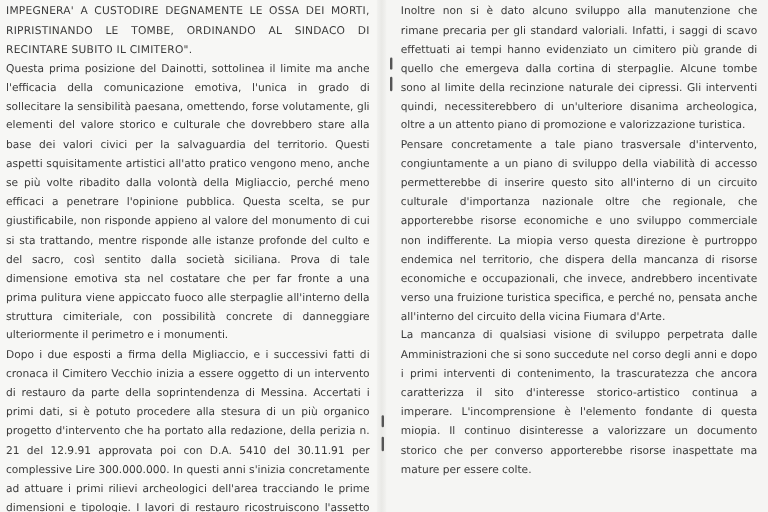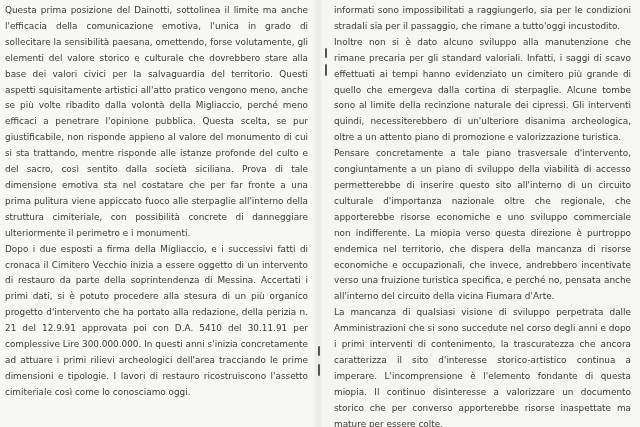--- a/index.html
+++ b/index.html
@@ -21,24 +21,24 @@
 <div class="page left"></div>
 <div class="page right"></div>
 <div class="gutter"></div>
 
 <div class="mark" style="left:325px;top:48px;height:10px;"></div>
 <div class="mark" style="left:325px;top:64px;height:12px;"></div>
 <div class="mark" style="left:318px;top:346px;height:10px;width:1.5px;"></div>
 <div class="mark" style="left:318px;top:364px;height:12px;width:1.5px;"></div>
 
 <div class="col col-left">
+  <p class="caps">IMPEGNERA' A CUSTODIRE DEGNAMENTE LE OSSA DEI MORTI, RIPRISTINANDO LE TOMBE, ORDINANDO AL SINDACO DI RECINTARE SUBITO IL CIMITERO".</p>
   <p>Questa prima posizione del Dainotti, sottolinea il limite ma anche l'efficacia della comunicazione emotiva, l'unica in grado di sollecitare la sensibilità paesana, omettendo, forse volutamente, gli elementi del valore storico e culturale che dovrebbero stare alla base dei valori civici per la salvaguardia del territorio. Questi aspetti squisitamente artistici all'atto pratico vengono meno, anche se più volte ribadito dalla volontà della Migliaccio, perché meno efficaci a penetrare l'opinione pubblica. Questa scelta, se pur giustificabile, non risponde appieno al valore del monumento di cui si sta trattando, mentre risponde alle istanze profonde del culto e del sacro, così sentito dalla società siciliana. Prova di tale dimensione emotiva sta nel costatare che per far fronte a una prima pulitura viene appiccato fuoco alle sterpaglie all'interno della struttura cimiteriale, con possibilità concrete di danneggiare ulteriormente il perimetro e i monumenti.</p>
   <p>Dopo i due esposti a firma della Migliaccio, e i successivi fatti di cronaca il Cimitero Vecchio inizia a essere oggetto di un intervento di restauro da parte della soprintendenza di Messina. Accertati i primi dati, si è potuto procedere alla stesura di un più organico progetto d'intervento che ha portato alla redazione, della perizia n. 21 del 12.9.91 approvata poi con D.A. 5410 del 30.11.91 per complessive Lire 300.000.000. In questi anni s'inizia concretamente ad attuare i primi rilievi archeologici dell'area tracciando le prime dimensioni e tipologie. I lavori di restauro ricostruiscono l'assetto cimiteriale così come lo conosciamo oggi.</p>
 
 </div>
 
 <div class="col col-right">
-  <p>informati sono impossibilitati a raggiungerlo, sia per le condizioni stradali sia per il passaggio, che rimane a tutto'oggi incustodito.</p>
   <p>Inoltre non si è dato alcuno sviluppo alla manutenzione che rimane precaria per gli standard valoriali. Infatti, i saggi di scavo effettuati ai tempi hanno evidenziato un cimitero più grande di quello che emergeva dalla cortina di sterpaglie. Alcune tombe sono al limite della recinzione naturale dei cipressi. Gli interventi quindi, necessiterebbero di un'ulteriore disanima archeologica, oltre a un attento piano di promozione e valorizzazione turistica.</p>
   <p>Pensare concretamente a tale piano trasversale d'intervento, congiuntamente a un piano di sviluppo della viabilità di accesso permetterebbe di inserire questo sito all'interno di un circuito culturale d'importanza nazionale oltre che regionale, che apporterebbe risorse economiche e uno sviluppo commerciale non indifferente. La miopia verso questa direzione è purtroppo endemica nel territorio, che dispera della mancanza di risorse economiche e occupazionali, che invece, andrebbero incentivate verso una fruizione turistica specifica, e perché no, pensata anche all'interno del circuito della vicina Fiumara d'Arte.</p>
   <p>La mancanza di qualsiasi visione di sviluppo perpetrata dalle Amministrazioni che si sono succedute nel corso degli anni e dopo i primi interventi di contenimento, la trascuratezza che ancora caratterizza il sito d'interesse storico-artistico continua a imperare. L'incomprensione è l'elemento fondante di questa miopia. Il continuo disinteresse a valorizzare un documento storico che per converso apporterebbe risorse inaspettate ma mature per essere colte.</p>
 
 </div>
 
 </body></html>

